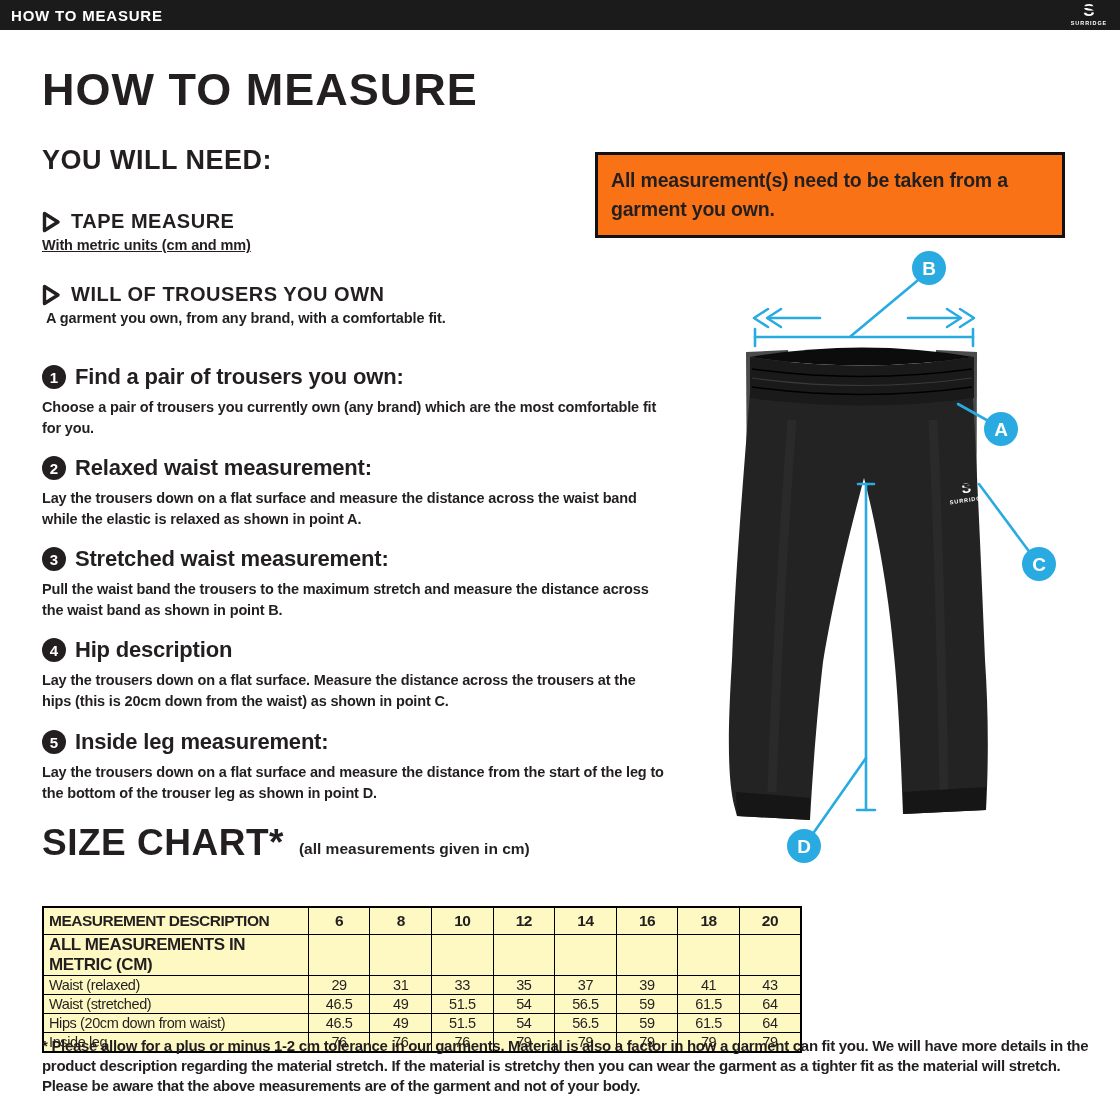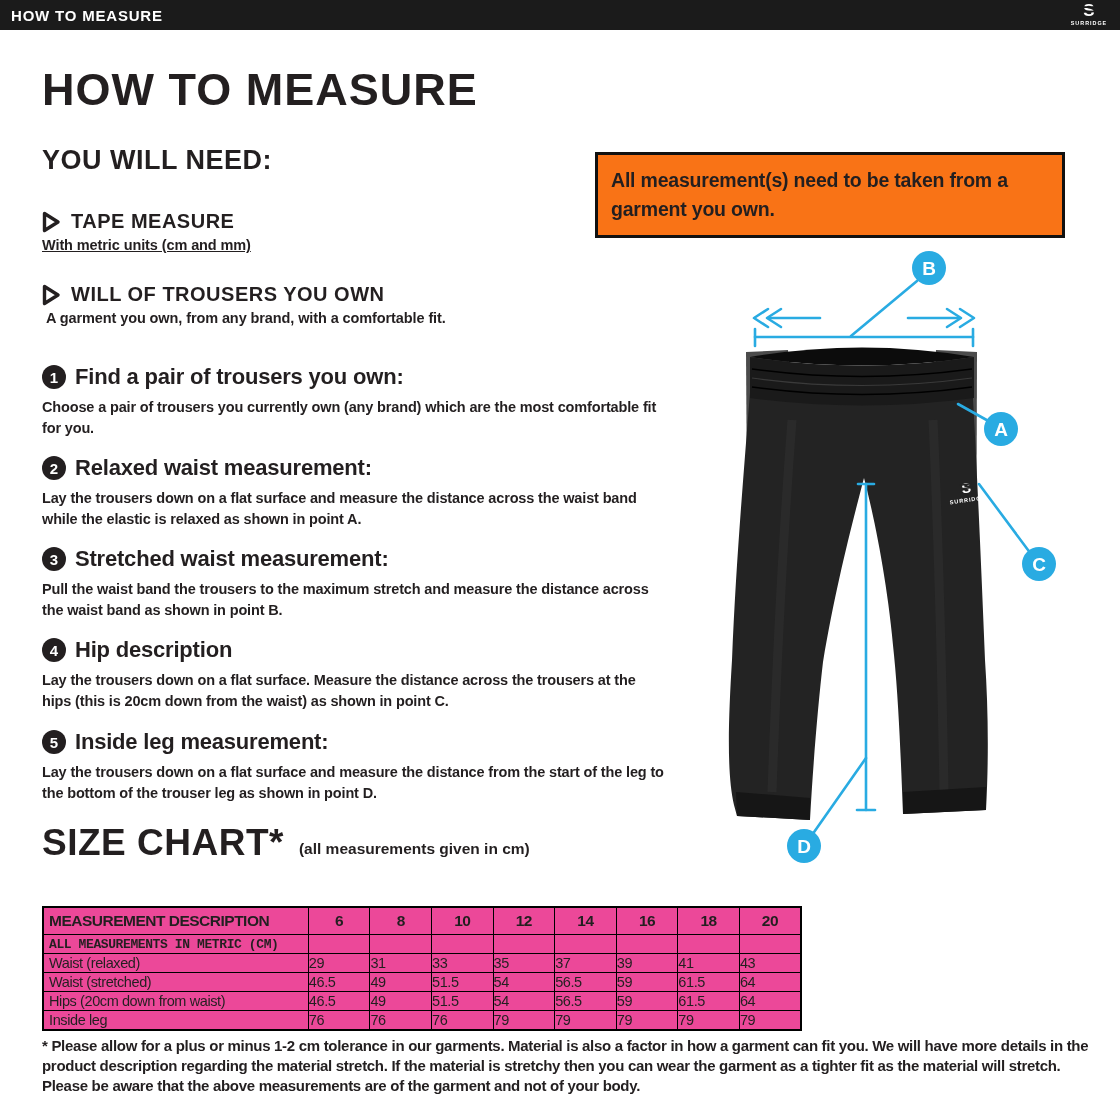--- a/index.html
+++ b/index.html
@@ -34,28 +34,28 @@
   
   .callout{left:595px;top:152px;width:470px;box-sizing:border-box;border:3px solid #111;
            padding:11px 13px;font-size:19.5px;font-weight:800;line-height:29px;letter-spacing:-.2px;background:#f97316;}
 
   
   .sizechart-head{left:42px;top:824px;display:flex;align-items:flex-end;gap:15px;}
   .sizechart-title{font-size:37px;font-weight:800;letter-spacing:.5px;line-height:38px;}
   .sizechart-sub{font-size:15.5px;font-weight:800;padding-bottom:4px;}
 
   table.size{left:42px;top:906px;border-collapse:collapse;table-layout:fixed;
-             width:760px;background:#ec4899;}
+             width:760px;background:#fef9c3;}
   table.size,table.size td,table.size th{border:1px solid #000;}
   table.size{border:2px solid #000;}
   table.size th{height:24px;font-size:15.5px;font-weight:700;letter-spacing:-.5px;}
   table.size th.lbl{text-align:left;padding-left:5px;}
-  table.size td{height:18px;font-size:14.5px;letter-spacing:-.4px;padding:0;}
+  table.size td{height:18px;font-size:14.5px;letter-spacing:-.4px;text-align:center;padding:0;}
   table.size td.lbl{text-align:left;padding-left:5px;}
-  table.size td.metric{font-weight:700;font-size:13px;font-family:Liberation Mono, monospace;}
+  table.size td.metric{font-weight:700;font-size:17px;}
   col.c0{width:237px;} col.cn{width:55px;}
 
   
   .disclaimer{left:42px;top:1036px;width:1048px;font-size:15px;font-weight:700;
               line-height:20px;letter-spacing:-.3px;}
 
   svg text{font-family:"Liberation Sans",sans-serif;}
 </style>
 </head>
 <body>

